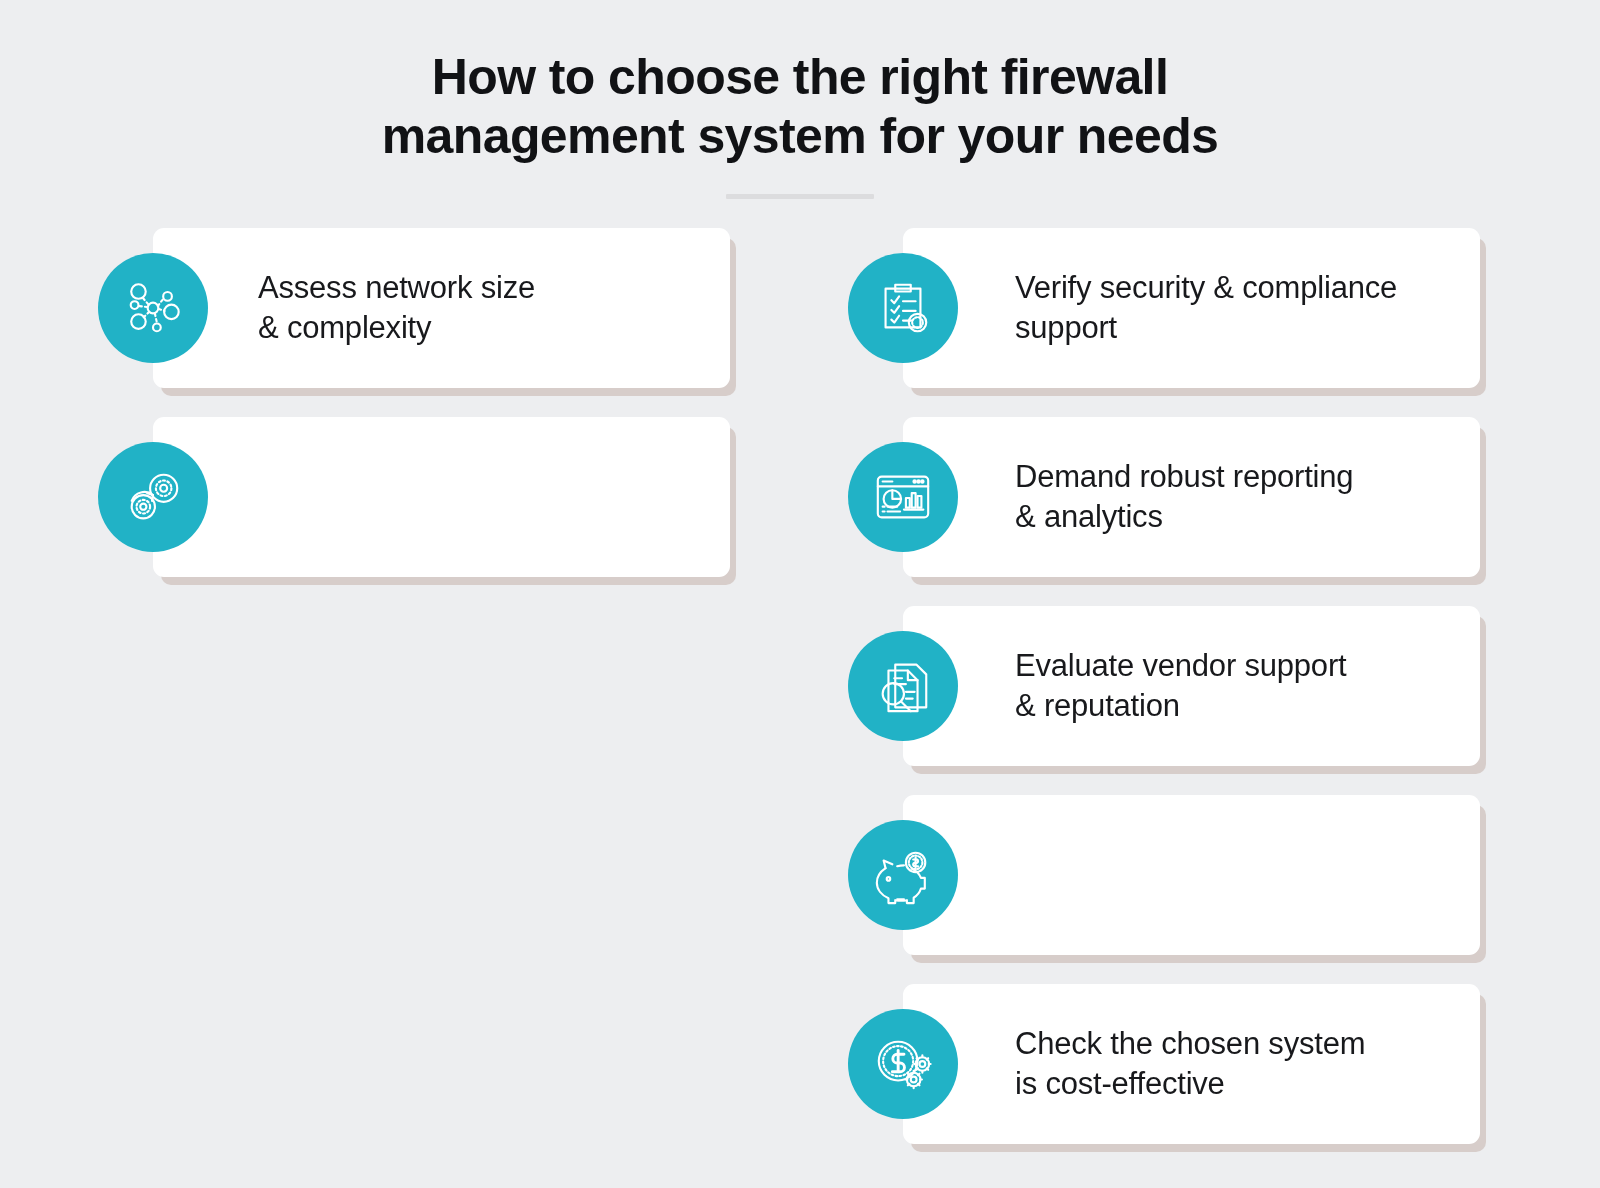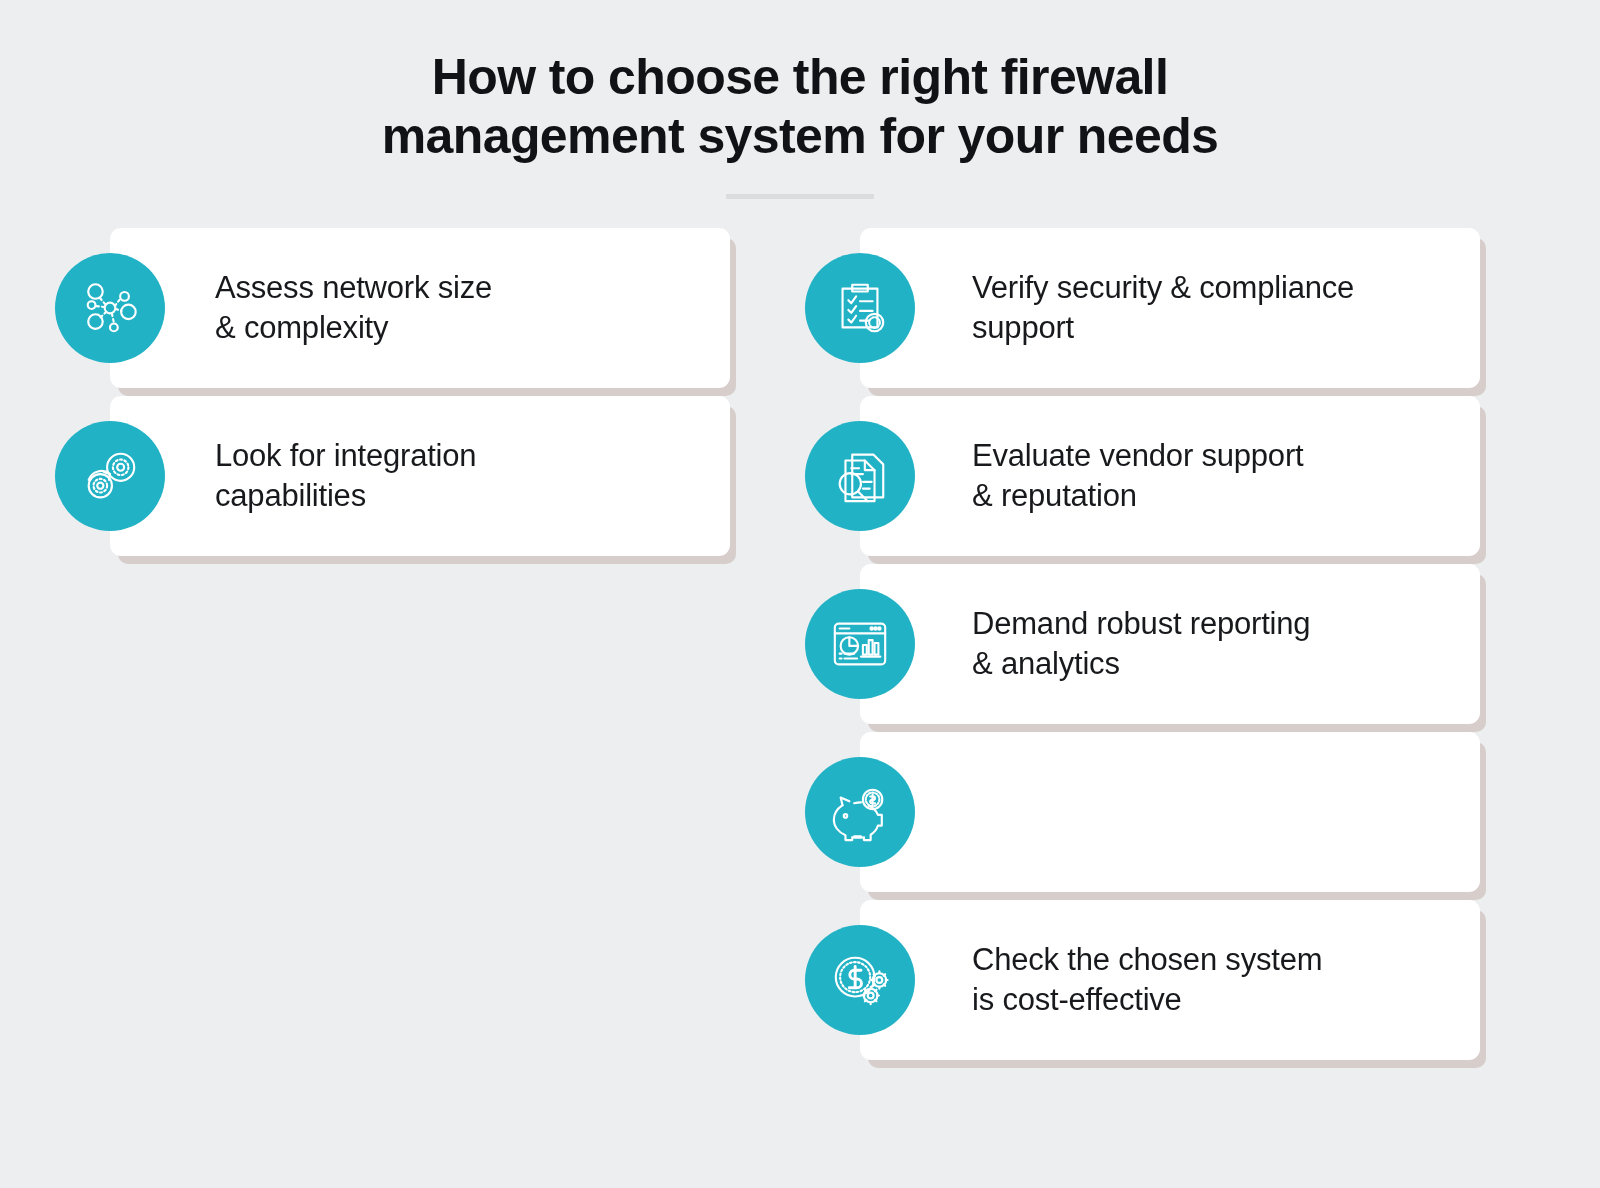--- a/index.html
+++ b/index.html
@@ -46,21 +46,22 @@
     left: 0;
     width: 1600px;
     display: flex;
     gap: 0;
   }
 
   .column {
     width: 800px;
     display: flex;
     flex-direction: column;
-    gap: 8px;
+    gap: 29px;
+    margin-left: 43px;
   }
 
   .column.left { padding-left: 110px; padding-right: 70px; }
   .column.right { padding-left: 60px; padding-right: 120px; }
 
   .card {
     position: relative;
     height: 160px;
     background: #ffffff;
     border-radius: 11px;
@@ -146,22 +147,20 @@
           <circle cx="43" cy="23" r="14"></circle>
           <circle cx="43" cy="23" r="8" stroke-dasharray="2 2.6"></circle>
           <circle cx="43" cy="23" r="3.6"></circle>
           <circle cx="22" cy="42" r="12"></circle>
           <circle cx="22" cy="42" r="7" stroke-dasharray="2 2.6"></circle>
           <circle cx="22" cy="42" r="3.2"></circle>
           <path d="M10 36 A14 14 0 0 1 32 30"></path>
           <path d="M32 30 L26 28 M32 30 L31 36"></path>
         </svg>
       </div>
-      <div class="card-label">Look for integration
-capabilities</div>
     </div>
 
 
 
   </div>
 
   <div class="column right">
 
     <div class="card">
       <div class="icon-badge">
@@ -173,38 +172,20 @@
           <path d="M20 34 l3 3 5 -7"></path>
           <path d="M32 35 h13"></path>
           <path d="M20 44 l3 3 5 -7"></path>
           <path d="M32 45 h9"></path>
           <circle cx="47" cy="47" r="9"></circle>
           <circle cx="47" cy="47" r="5.5" stroke-dasharray="1.8 2"></circle>
         </svg>
       </div>
       <div class="card-label">Verify security &amp; compliance
 support</div>
-    </div>
-
-    <div class="card">
-      <div class="icon-badge">
-        <svg viewBox="0 0 64 64" fill="none" stroke="#ffffff" stroke-width="2.2" stroke-linecap="round" stroke-linejoin="round">
-          <path d="M24 10 h22 l10 10 v34 h-32 z"></path>
-          <path d="M17 16 h20 l10 10 v32 h-30 z"></path>
-          <path d="M37 16 v10 h10"></path>
-          <path d="M23 24 h8"></path>
-          <path d="M23 30 h12"></path>
-          <path d="M35 38 h9"></path>
-          <path d="M35 45 h7"></path>
-          <circle cx="22" cy="40" r="11"></circle>
-          <path d="M30 48 L40 58"></path>
-        </svg>
-      </div>
-      <div class="card-label">Evaluate vendor support
-&amp; reputation</div>
     </div>
 
     <div class="card">
       <div class="icon-badge">
         <svg viewBox="0 0 64 64" fill="none" stroke="#ffffff" stroke-width="2.2" stroke-linecap="round" stroke-linejoin="round">
           <rect x="6" y="11" width="52" height="42" rx="4"></rect>
           <path d="M6 21 H58"></path>
           <path d="M11 16 h10"></path>
           <circle cx="48" cy="16" r="1.2"></circle>
           <circle cx="52" cy="16" r="1.2"></circle>
@@ -219,20 +200,38 @@
           <path d="M11 47 h2 M16 47 h13"></path>
         </svg>
       </div>
       <div class="card-label">Demand robust reporting
 &amp; analytics</div>
     </div>
 
     <div class="card">
       <div class="icon-badge">
         <svg viewBox="0 0 64 64" fill="none" stroke="#ffffff" stroke-width="2.2" stroke-linecap="round" stroke-linejoin="round">
+          <path d="M24 10 h22 l10 10 v34 h-32 z"></path>
+          <path d="M17 16 h20 l10 10 v32 h-30 z"></path>
+          <path d="M37 16 v10 h10"></path>
+          <path d="M23 24 h8"></path>
+          <path d="M23 30 h12"></path>
+          <path d="M35 38 h9"></path>
+          <path d="M35 45 h7"></path>
+          <circle cx="22" cy="40" r="11"></circle>
+          <path d="M30 48 L40 58"></path>
+        </svg>
+      </div>
+      <div class="card-label">Evaluate vendor support
+&amp; reputation</div>
+    </div>
+
+    <div class="card">
+      <div class="icon-badge">
+        <svg viewBox="0 0 64 64" fill="none" stroke="#ffffff" stroke-width="2.2" stroke-linecap="round" stroke-linejoin="round">
           <path d="M14 25 c-6 4 -9 10 -9 15 c0 7 5 13 12 16 v5 h7 v-3 c2 0.4 4 0.6 6 0.6 c2 0 4 -0.2 6 -0.6 v3 h7 v-5.5 c4 -2.5 6.5 -6 7.5 -9.5 h4 v-11 h-4 c-1.5 -4 -5 -7.5 -9.5 -9.5"></path>
           <path d="M14 25 l-2 -8 l9 4"></path>
           <circle cx="17" cy="36" r="1.8"></circle>
           <path d="M26 23 c2 -0.6 5 -1 7 -1"></path>
           <path d="M26 57 h7"></path>
           <circle cx="45" cy="19" r="10"></circle>
           <circle cx="45" cy="19" r="7" stroke-dasharray="1.6 2"></circle>
           <path d="M45 14 v10 M42.5 16 h4 a2 2 0 0 1 0 3.5 h-3 a2 2 0 0 0 0 3.5 h4"></path>
         </svg>
       </div>

